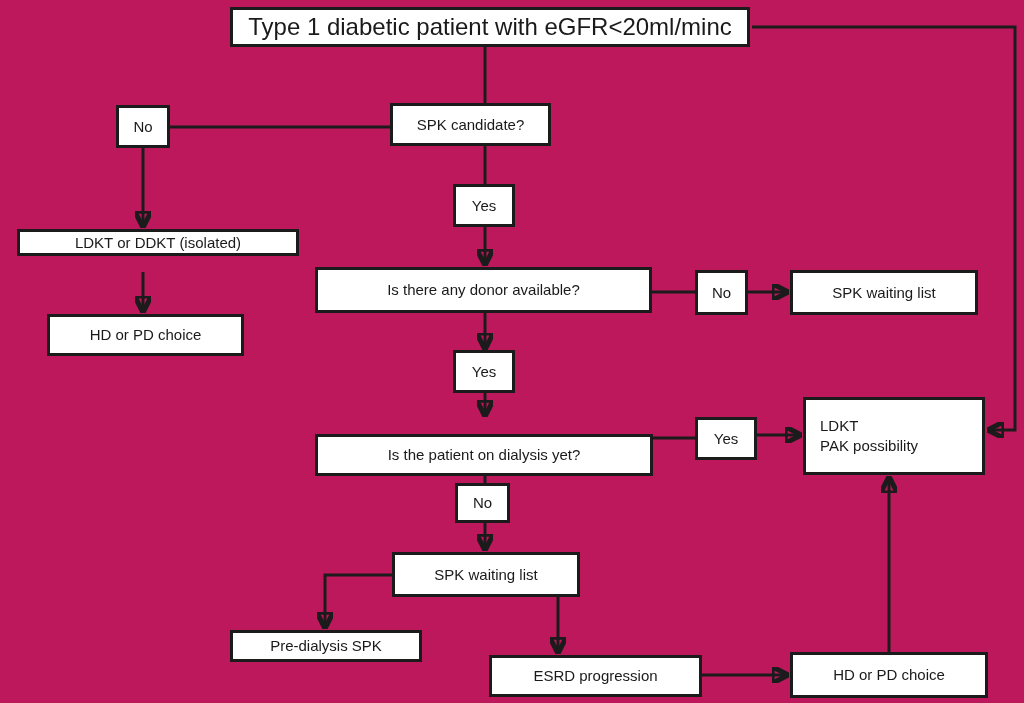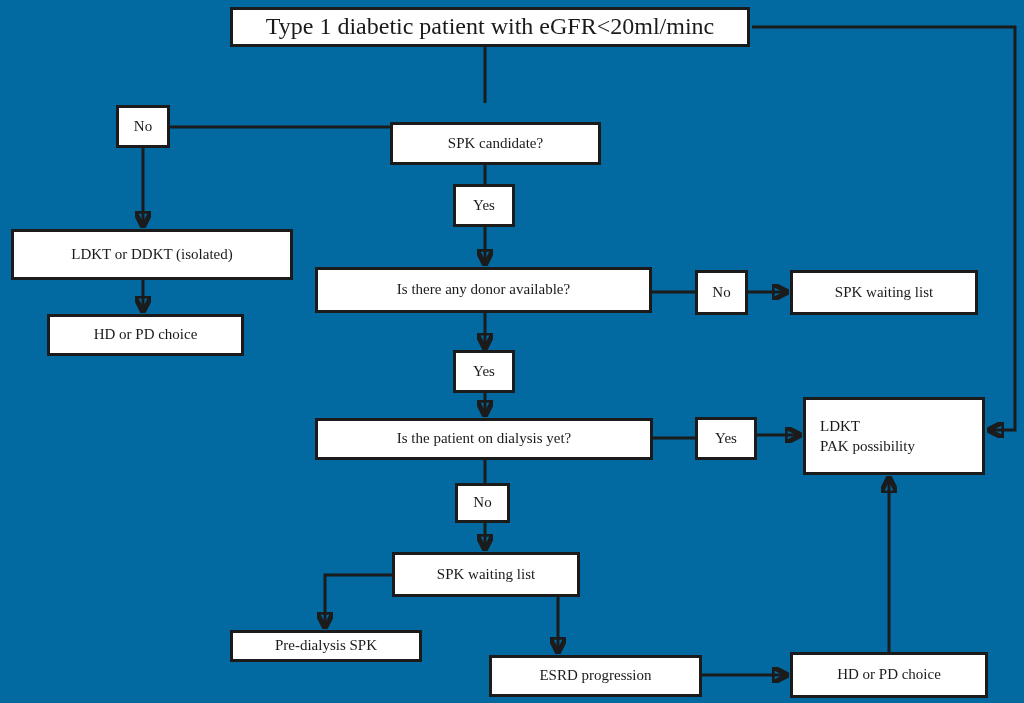--- a/index.html
+++ b/index.html
@@ -1,21 +1,21 @@
 <!DOCTYPE html>
 <html><head>
 <meta charset="utf-8">
 <style>
   html, body { margin: 0; padding: 0; background: #ffffff; }
   #canvas {
     position: relative;
     width: 1024px;
     height: 703px;
-    background: #0369a1;
-    font-family: Liberation Serif, serif;
+    background: #be185d;
+    font-family: Liberation Sans, sans-serif;
     color: #1a1a1a;
     overflow: hidden;
   }
   #edges {
     position: absolute;
     left: 0; top: 0;
     width: 1024px; height: 703px;
   }
   #edges path {
     fill: none;
@@ -73,37 +73,37 @@
     <path d="M392,575 L325,575 L325,627" marker-end="url(#arrow)"></path>
     <path d="M558,597 L558,652" marker-end="url(#arrow)"></path>
     <path d="M668,675 L787,675" marker-end="url(#arrow)"></path>
     <path d="M889,652 L889,478" marker-end="url(#arrow)"></path>
   </svg>
 
   <div class="node" style="left:230px; top:7px; width:520px; height:40px; font-size:24px;">Type 1 diabetic patient with eGFR&lt;20ml/minc</div>
 
   <div class="node" style="left:116px; top:105px; width:54px; height:43px;">No</div>
 
-  <div class="node" style="left:390px; top:103px; width:211px; height:43px;margin-top:19px;">SPK candidate?</div>
+  <div class="node" style="left:390px; top:103px; width:161px; height:43px;">SPK candidate?</div>
 
-  <div class="node" style="left:11px; top:229px; width:282px; height:51px;">LDKT or DDKT (isolated)</div>
+  <div class="node" style="left:17px; top:229px; width:282px; height:27px;">LDKT or DDKT (isolated)</div>
 
   <div class="node" style="left:47px; top:314px; width:197px; height:42px;">HD or PD choice</div>
 
   <div class="node" style="left:453px; top:184px; width:62px; height:43px;">Yes</div>
 
   <div class="node" style="left:315px; top:267px; width:337px; height:46px;">Is there any donor available?</div>
 
   <div class="node" style="left:695px; top:270px; width:53px; height:45px;">No</div>
 
   <div class="node" style="left:790px; top:270px; width:188px; height:45px;">SPK waiting list</div>
 
   <div class="node" style="left:453px; top:350px; width:62px; height:43px;">Yes</div>
 
-  <div class="node" style="left:315px; top:418px; width:338px; height:42px;">Is the patient on dialysis yet?</div>
+  <div class="node" style="left:315px; top:434px; width:338px; height:42px;">Is the patient on dialysis yet?</div>
 
   <div class="node" style="left:695px; top:417px; width:62px; height:43px;">Yes</div>
 
   <div class="node multiline" style="left:803px; top:397px; width:182px; height:78px;">
     <span>LDKT</span>
     <span>PAK possibility</span>
   </div>
 
   <div class="node" style="left:455px; top:483px; width:55px; height:40px;">No</div>
 

